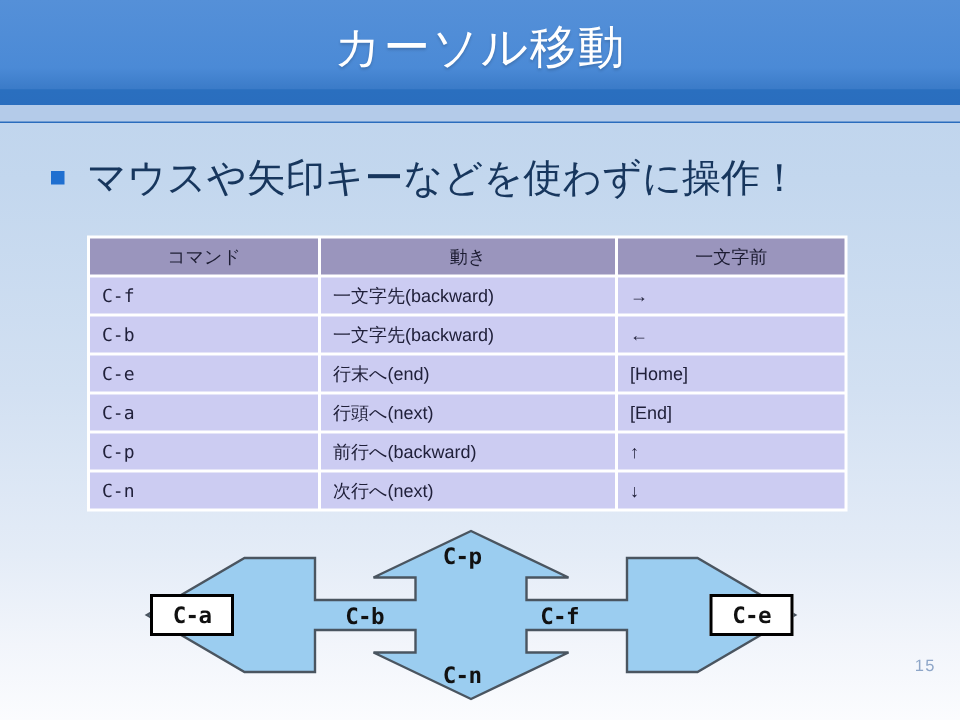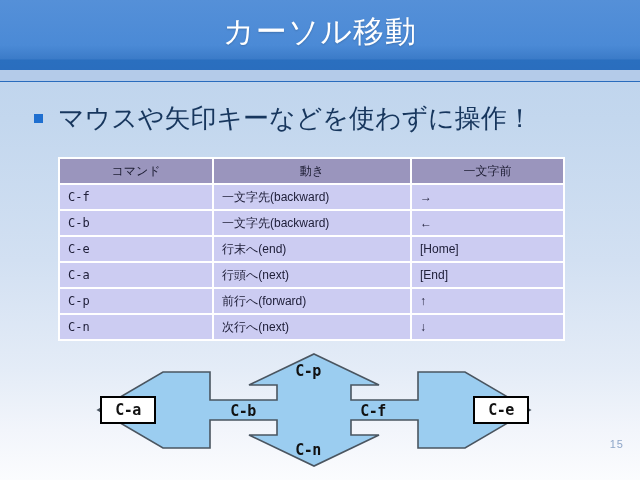--- a/index.html
+++ b/index.html
@@ -198,21 +198,21 @@
         <td>行末へ(end)</td>
         <td>[Home]</td>
       </tr>
       <tr>
         <td class="mono-cell">C-a</td>
         <td>行頭へ(next)</td>
         <td>[End]</td>
       </tr>
       <tr>
         <td class="mono-cell">C-p</td>
-        <td>前行へ(forward)</td>
+        <td>前行へ(backward)</td>
         <td>↑</td>
       </tr>
       <tr>
         <td class="mono-cell">C-n</td>
         <td>次行へ(next)</td>
         <td>↓</td>
       </tr>
     </tbody>
   </table>
 

